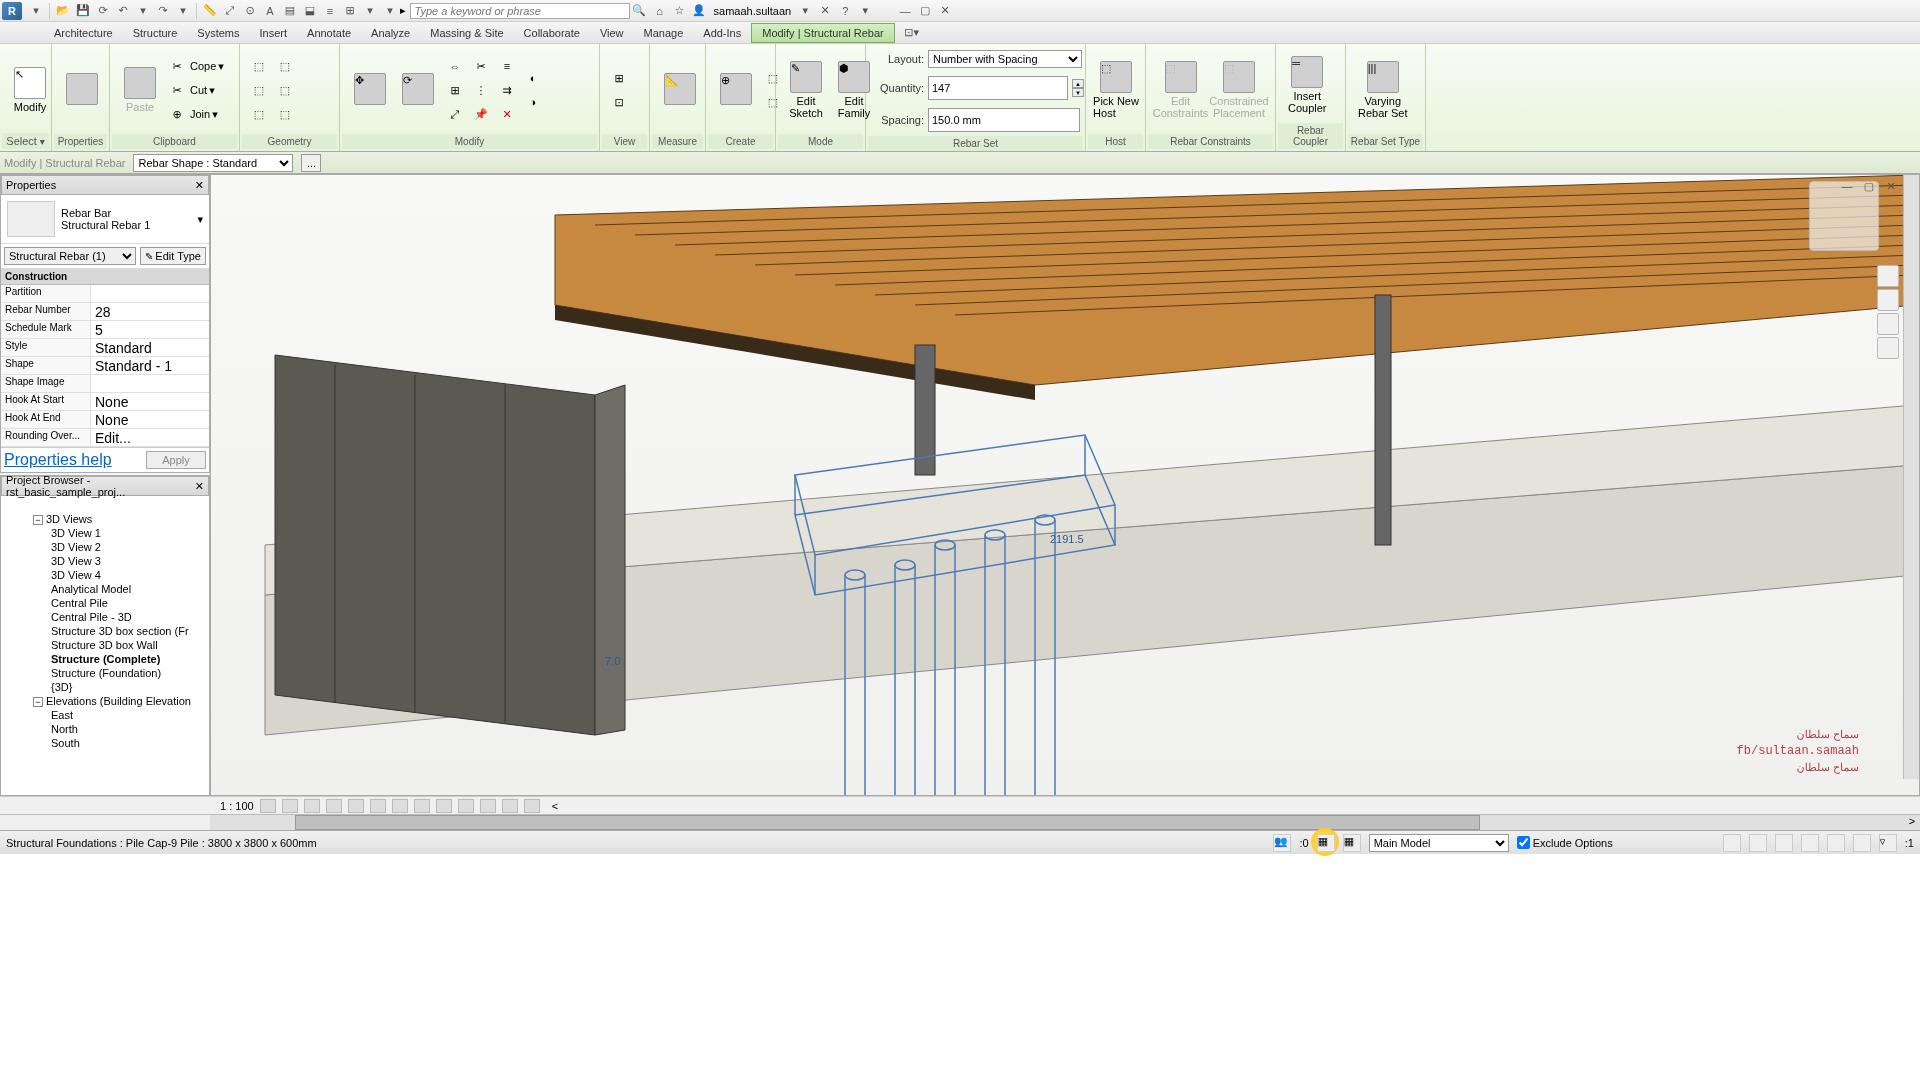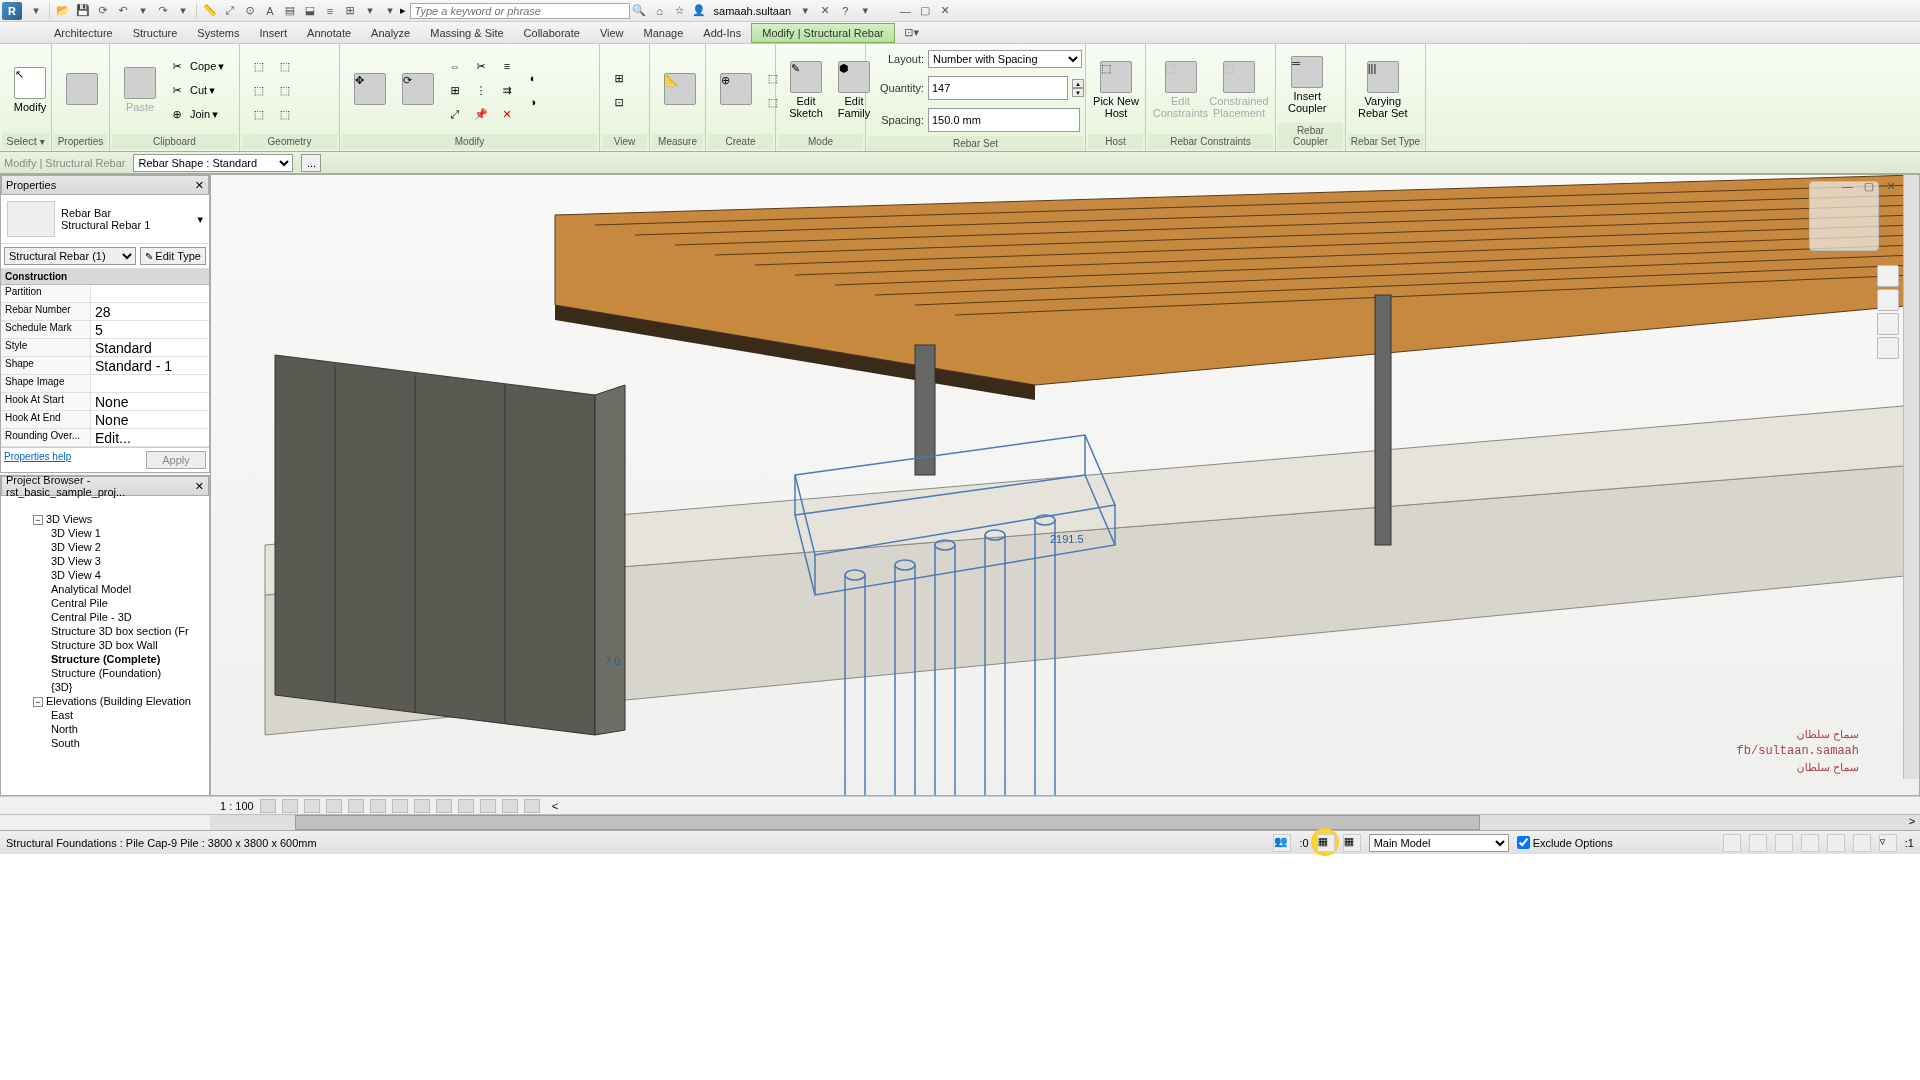--- a/index.html
+++ b/index.html
@@ -39,21 +39,21 @@
 .type-info{flex:1;font-size:10px}
 .props-filter{display:flex;align-items:flex-start;padding:3px;gap:4px;border-bottom:1px solid #ddd}
 .props-filter select{flex:1;height:18px;border:1px solid #999}
 .edit-type-btn{height:18px;padding:0 4px;border:1px solid #999;background:#f0f0f0;cursor:pointer;font-size:10px;display:flex;align-items:center;gap:2px}
 .props-grid{}
 .props-cat{background:#d8d8d8;padding:2px 4px;font-weight:bold;font-size:10px;border-bottom:1px solid #bbb}
 .props-row{display:flex;border-bottom:1px solid #e0e0e0;height:18px}
 .props-row .k{width:90px;padding:1px 4px;background:#f8f8f8;border-right:1px solid #e0e0e0;overflow:hidden;white-space:nowrap;font-size:10px}
 .props-row .v{flex:1;padding:1px 4px;font-size:14px}
 .props-footer{display:flex;padding:3px;border-top:1px solid #ccc}
-.props-footer a{color:#06c;text-decoration:underline;font-size:10px}
+.props-footer a{color:#06c;text-decoration:underline;font-size:16px}
 .props-footer button{margin-left:auto;width:60px;height:18px;border:1px solid #aaa;background:#eee;color:#888}
 .browser-panel{flex:1;border:1px solid #aaa;background:#fff;overflow:hidden;margin-top:2px}
 .tree{padding:16px;font-size:11px}
 .tree-node{padding:1px 2px;white-space:nowrap;cursor:pointer}
 .tree-node.l1{padding-left:16px}
 .tree-node.l2{padding-left:34px}
 .tree-node.bold{font-weight:bold}
 .tree-exp{display:inline-block;width:10px;height:10px;border:1px solid #888;text-align:center;line-height:8px;font-size:9px;margin-right:3px;background:#fff}
 .viewport{flex:1;position:relative;background:linear-gradient(180deg,#f8f8f6 0%,#f0f0ee 100%);border:1px solid #aaa;overflow:hidden}
 .viewport svg{width:100%;height:100%}
@@ -273,21 +273,21 @@
           <span class="layout-label">Spacing:</span>
           <input class="layout-input" style="width: 152px;" value="150.0 mm">
         </div>
     </div>
     <div class="ribbon-panel-label">Rebar Set</div>
   </div>
   <div class="ribbon-panel" style="width:60px">
     <div class="ribbon-panel-content">
         <div class="rbtn-lg">
           <div class="ico">⬚</div>
-          <span style="text-align:center;white-space:pre">Pick New
+          <span style="text-align:left;white-space:pre">Pick New
 Host</span>
         </div>
       </div>
     <div class="ribbon-panel-label">Host</div>
   </div>
   <div class="ribbon-panel" style="width:130px">
     <div class="ribbon-panel-content">
       <div class="rbtn-lg grayed">
           <div class="ico">⬚</div>
           <span style="text-align:center;white-space:pre">Edit

